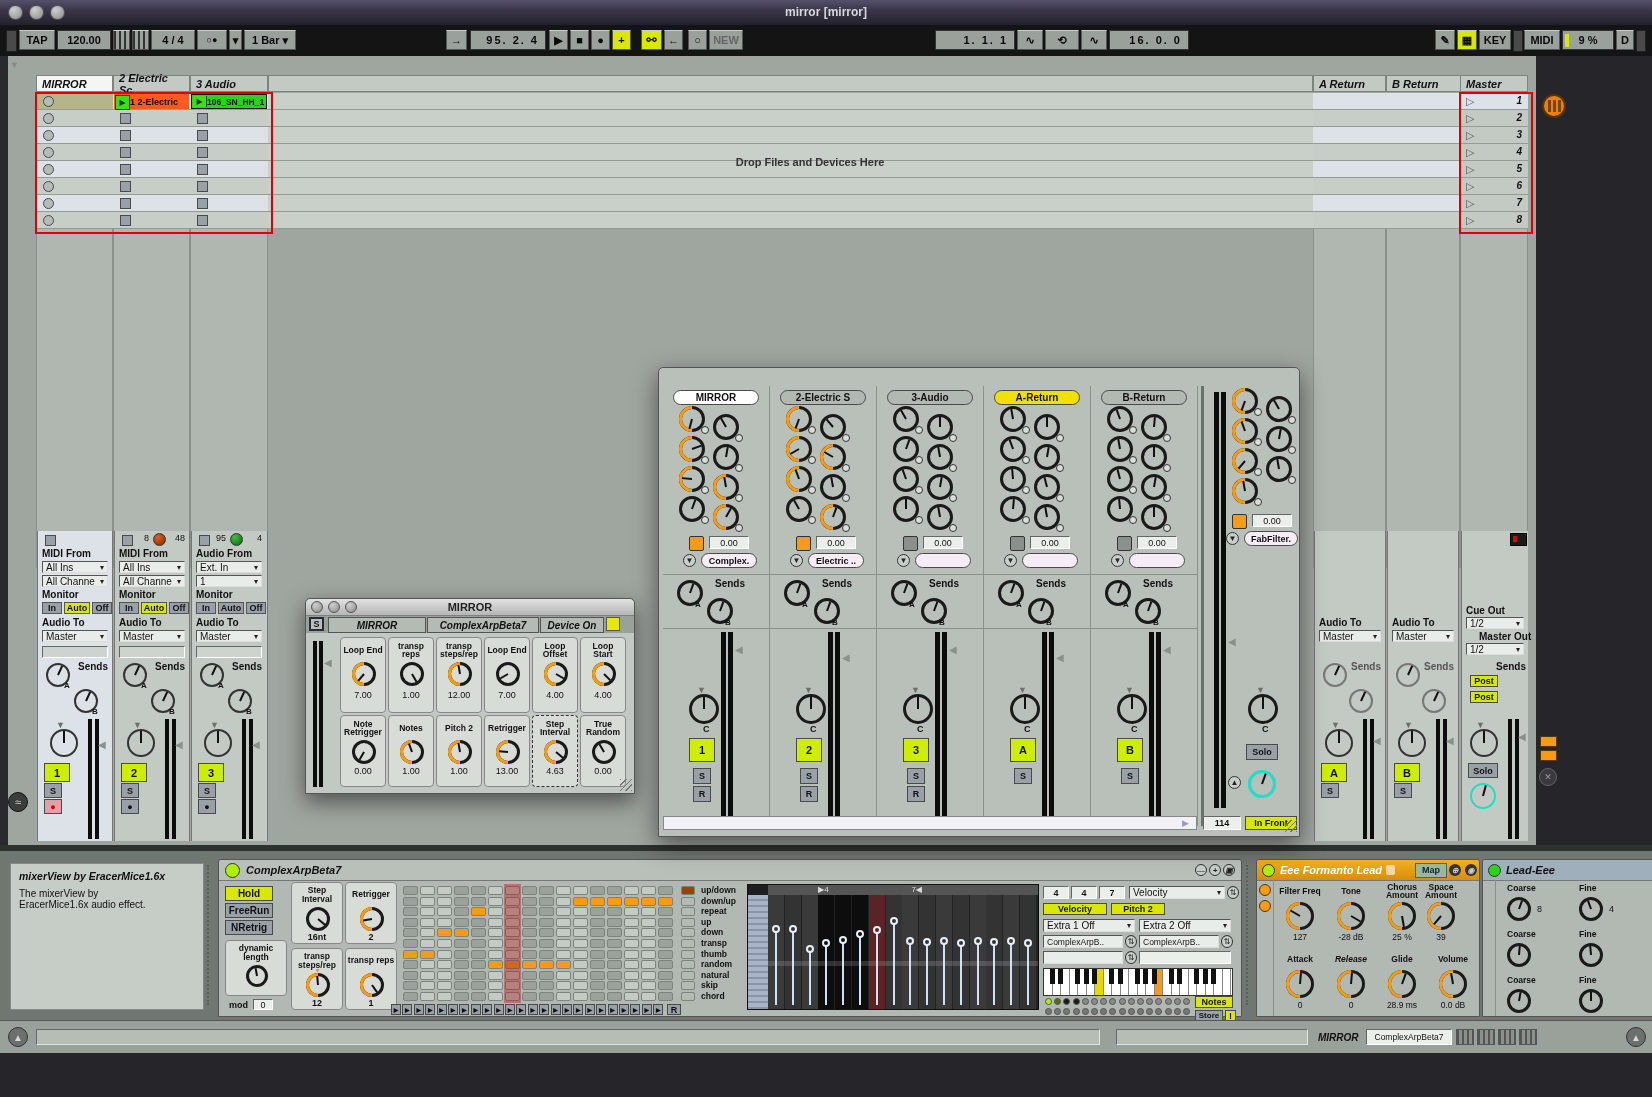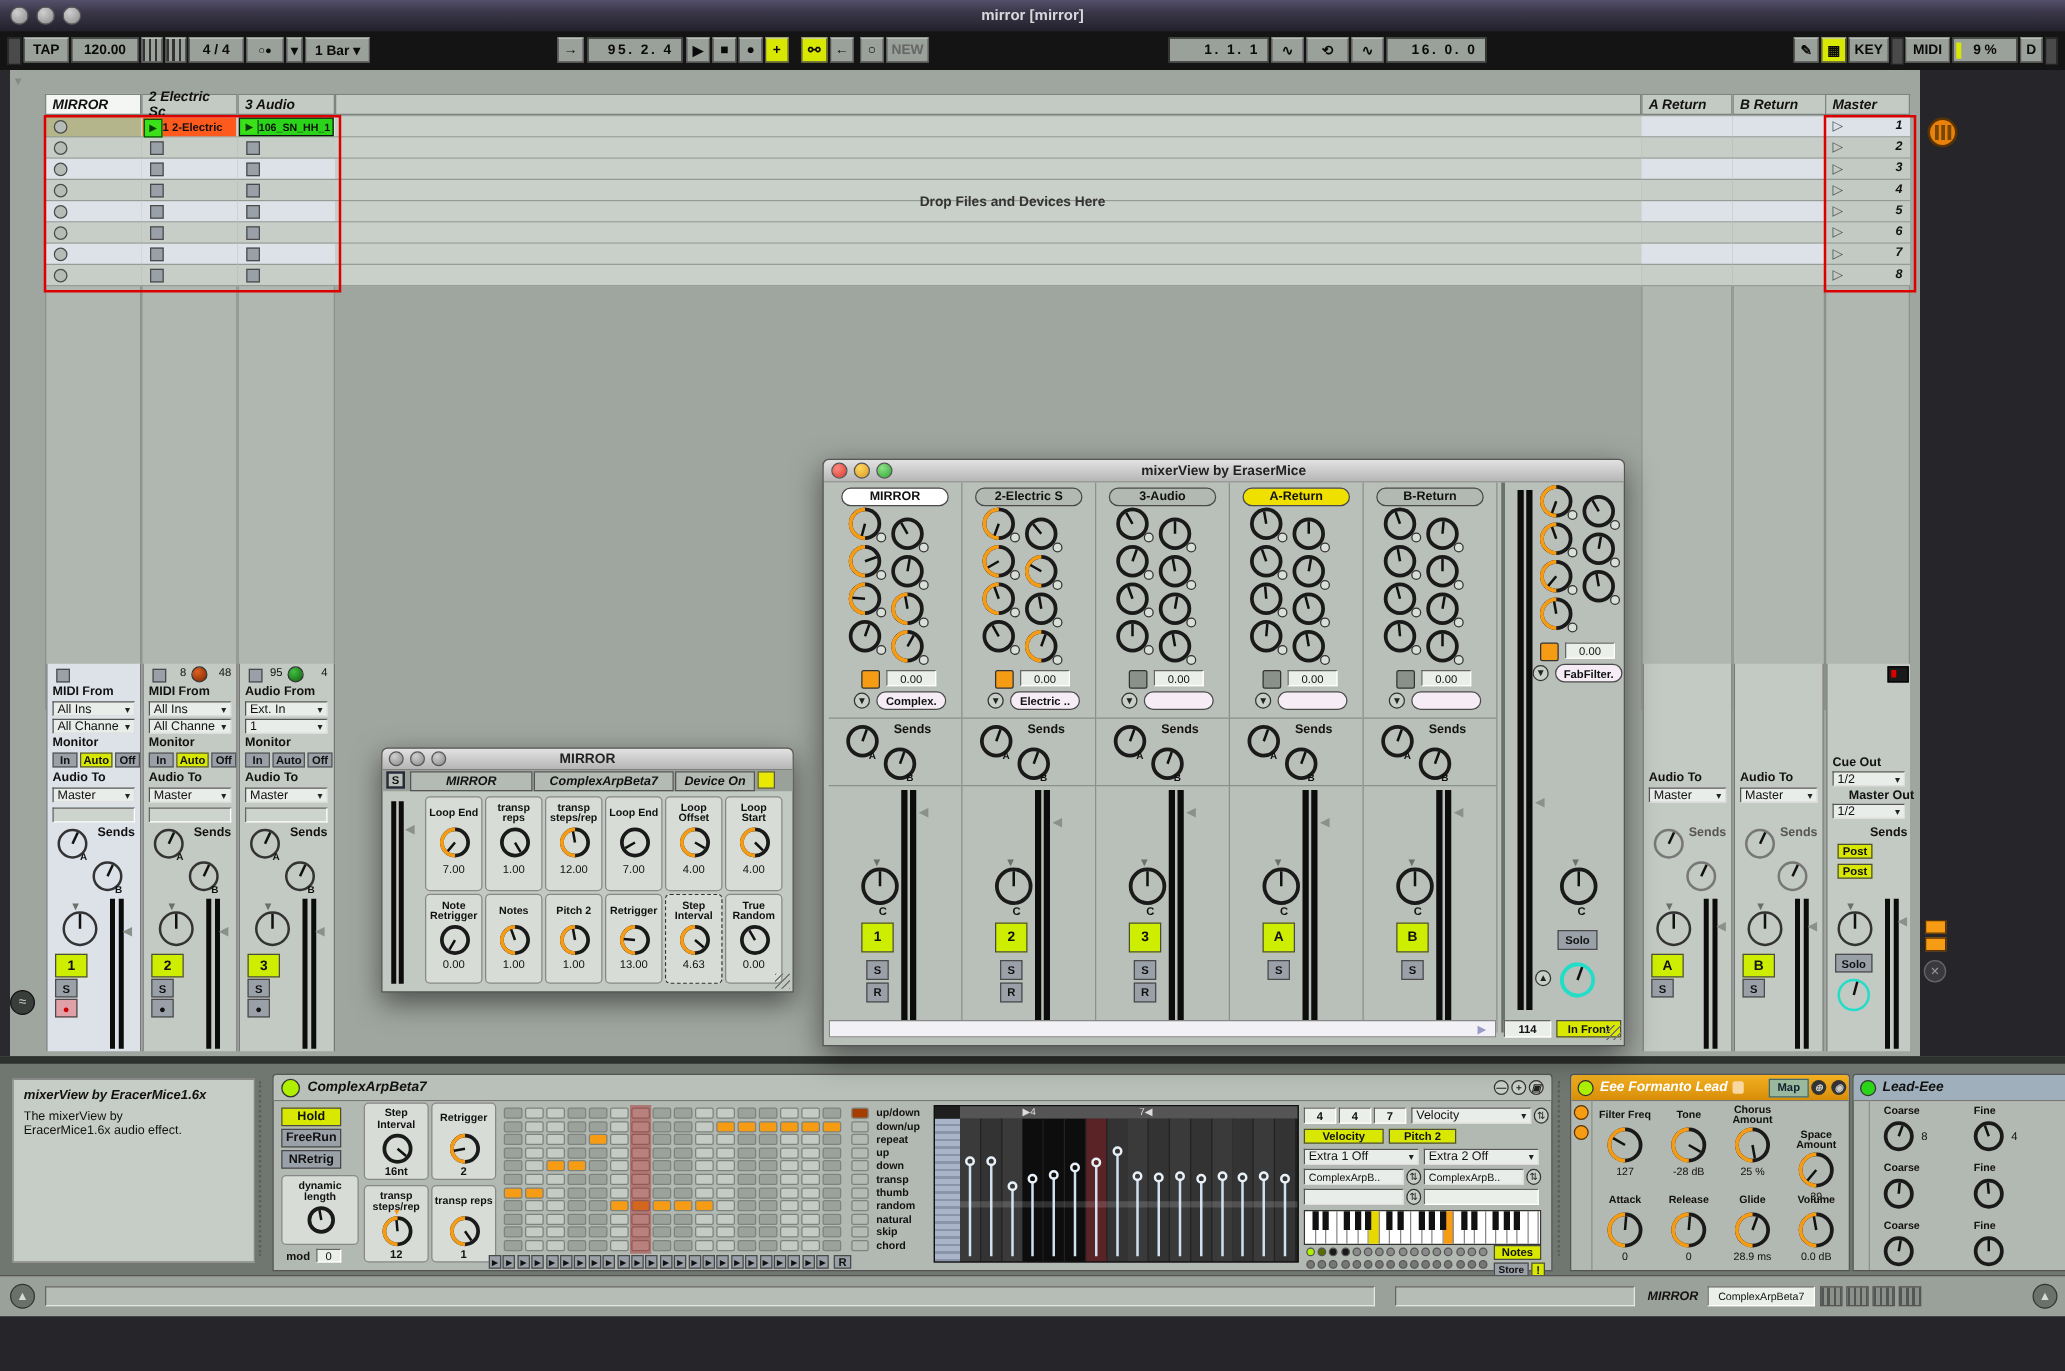--- a/index.html
+++ b/index.html
@@ -482,26 +482,20 @@
           <div class="abs" style="left: 14px; top: 4px; width: 3px; height: 12px; background: rgb(122, 69, 0);"></div>
         </div>
         <div class="abs" style="left: 4px; top: 680px; width: 15px; height: 9px; background: rgb(245, 155, 20); border: 1px solid rgb(90, 51, 0);"></div>
         <div class="abs" style="left: 4px; top: 694px; width: 15px; height: 9px; background: rgb(245, 155, 20); border: 1px solid rgb(90, 51, 0);"></div>
         <div class="abs ctr" style="left: 3px; top: 712px; width: 16px; height: 16px; background: rgb(58, 58, 62); border: 1px solid rgb(102, 102, 102); border-radius: 50%; color: rgb(153, 153, 153); font-size: 9px;">✕</div>
       </div>
       <div class="abs ctr" style="left: 8px; top: 736px; width: 18px; height: 18px; background: rgb(58, 62, 58); border: 1px solid rgb(17, 17, 17); border-radius: 50%; color: rgb(204, 204, 204); font-size: 11px;">≈</div>
     </div>
 
   <div id="mixerview" class="abs" style="position: absolute; left: 658px; top: 367px; width: 640px; height: 468px; background: rgb(185, 191, 185); border: 1px solid rgb(85, 85, 85); border-radius: 5px 5px 0px 0px; box-shadow: rgba(0, 0, 0, 0.5) 0px 8px 24px; z-index: 20;">
-      <div class="abs mactitle" style="left: 0px; top: 0px; width: 100%; height: 17px;">
-        <div class="traffic" style="margin-left: 6px; background: radial-gradient(circle at 35% 30%, rgb(255, 138, 128), rgb(216, 58, 48)); width: 11px; height: 11px;"></div>
-        <div class="traffic" style="margin-left: 5px; background: radial-gradient(circle at 35% 30%, rgb(255, 215, 94), rgb(216, 154, 32)); width: 11px; height: 11px;"></div>
-        <div class="traffic" style="margin-left: 5px; background: radial-gradient(circle at 35% 30%, rgb(143, 224, 138), rgb(45, 168, 50)); width: 11px; height: 11px;"></div>
-        <div class="t">mixerView by EraserMice</div>
-      </div>
       <div class="abs" style="left: 4px; top: 18px; width: 106px; height: 440px; border-right: 1px solid rgb(138, 144, 138);">
         <div class="abs pill" style="left: 10px; top: 4px; width: 86px; height: 15px; background: rgb(255, 255, 255);">MIRROR</div>
         <div class="abs knob" style="left: 16px; top: 20px; width: 26px; height: 26px; border-color: rgb(26, 26, 26);">
           <div class="arc" style="border-top-color: rgb(245, 155, 20); border-left-color: rgb(245, 155, 20);"></div>
           <div class="needle" style="transform: rotate(15deg);"></div>
         </div>
         <div class="abs circbtn" style="left: 38px; top: 40px; width: 8px; height: 8px; background: rgb(216, 222, 216);"></div>
         <div class="abs knob" style="left: 50px; top: 28px; width: 26px; height: 26px; border-color: rgb(26, 26, 26);">
           <div class="needle" style="transform: rotate(150deg);"></div>
         </div>
@@ -1451,38 +1445,38 @@
           <div style="position: absolute; left: 0px; top: 50px; width: 100%; font-size: 8.5px; text-align: center;">-28 dB</div>
         </div>
         <div class="abs" style="left: 120px; top: 22px; width: 50px; height: 66px;">
           <div class="modelbl" style="text-align: center; height: 18px; display: flex; align-items: center; justify-content: center;">Chorus Amount</div>
           <div class="abs knob" style="left: 11px; top: 20px; width: 28px; height: 28px; border-color: rgb(26, 26, 26);">
             <div class="arc" style="border-top-color: rgb(245, 155, 20); border-left-color: rgb(245, 155, 20);"></div>
             <div class="needle" style="transform: rotate(-10deg);"></div>
           </div>
           <div style="position: absolute; left: 0px; top: 50px; width: 100%; font-size: 8.5px; text-align: center;">25 %</div>
         </div>
-        <div class="abs" style="left: 171px; top: 22px; width: 50px; height: 66px; margin-top: 20px;">
+        <div class="abs" style="left: 159px; top: 22px; width: 50px; height: 66px;">
           <div class="modelbl" style="text-align: center; height: 18px; display: flex; align-items: center; justify-content: center;">Space Amount</div>
           <div class="abs knob" style="left: 11px; top: 20px; width: 28px; height: 28px; border-color: rgb(26, 26, 26);">
             <div class="arc" style="border-top-color: rgb(245, 155, 20); border-left-color: rgb(245, 155, 20);"></div>
             <div class="needle" style="transform: rotate(40deg);"></div>
           </div>
           <div style="position: absolute; left: 0px; top: 50px; width: 100%; font-size: 8.5px; text-align: center;">39</div>
         </div>
         <div class="abs" style="left: 18px; top: 90px; width: 50px; height: 66px;">
           <div class="modelbl" style="text-align: center; height: 18px; display: flex; align-items: center; justify-content: center;">Attack</div>
           <div class="abs knob" style="left: 11px; top: 20px; width: 28px; height: 28px; border-color: rgb(26, 26, 26);">
             <div class="arc" style="border-top-color: rgb(245, 155, 20); border-left-color: rgb(245, 155, 20);"></div>
             <div class="needle" style="transform: rotate(185deg);"></div>
           </div>
           <div style="position: absolute; left: 0px; top: 50px; width: 100%; font-size: 8.5px; text-align: center;">0</div>
         </div>
         <div class="abs" style="left: 69px; top: 90px; width: 50px; height: 66px;">
-          <div class="modelbl" style="height: 18px; display: flex; align-items: center; justify-content: center;">Release</div>
+          <div class="modelbl" style="height: 18px; display: flex; align-items: center; justify-content: center; font-style: italic;">Release</div>
           <div class="abs knob" style="left: 11px; top: 20px; width: 28px; height: 28px; border-color: rgb(26, 26, 26);">
             <div class="arc" style="border-top-color: rgb(245, 155, 20); border-left-color: rgb(245, 155, 20);"></div>
             <div class="needle" style="transform: rotate(185deg);"></div>
           </div>
           <div style="position: absolute; left: 0px; top: 50px; width: 100%; font-size: 8.5px; text-align: center;">0</div>
         </div>
         <div class="abs" style="left: 120px; top: 90px; width: 50px; height: 66px;">
           <div class="modelbl" style="text-align: center; height: 18px; display: flex; align-items: center; justify-content: center;">Glide</div>
           <div class="abs knob" style="left: 11px; top: 20px; width: 28px; height: 28px; border-color: rgb(26, 26, 26);">
             <div class="arc" style="border-top-color: rgb(245, 155, 20); border-left-color: rgb(245, 155, 20);"></div>

